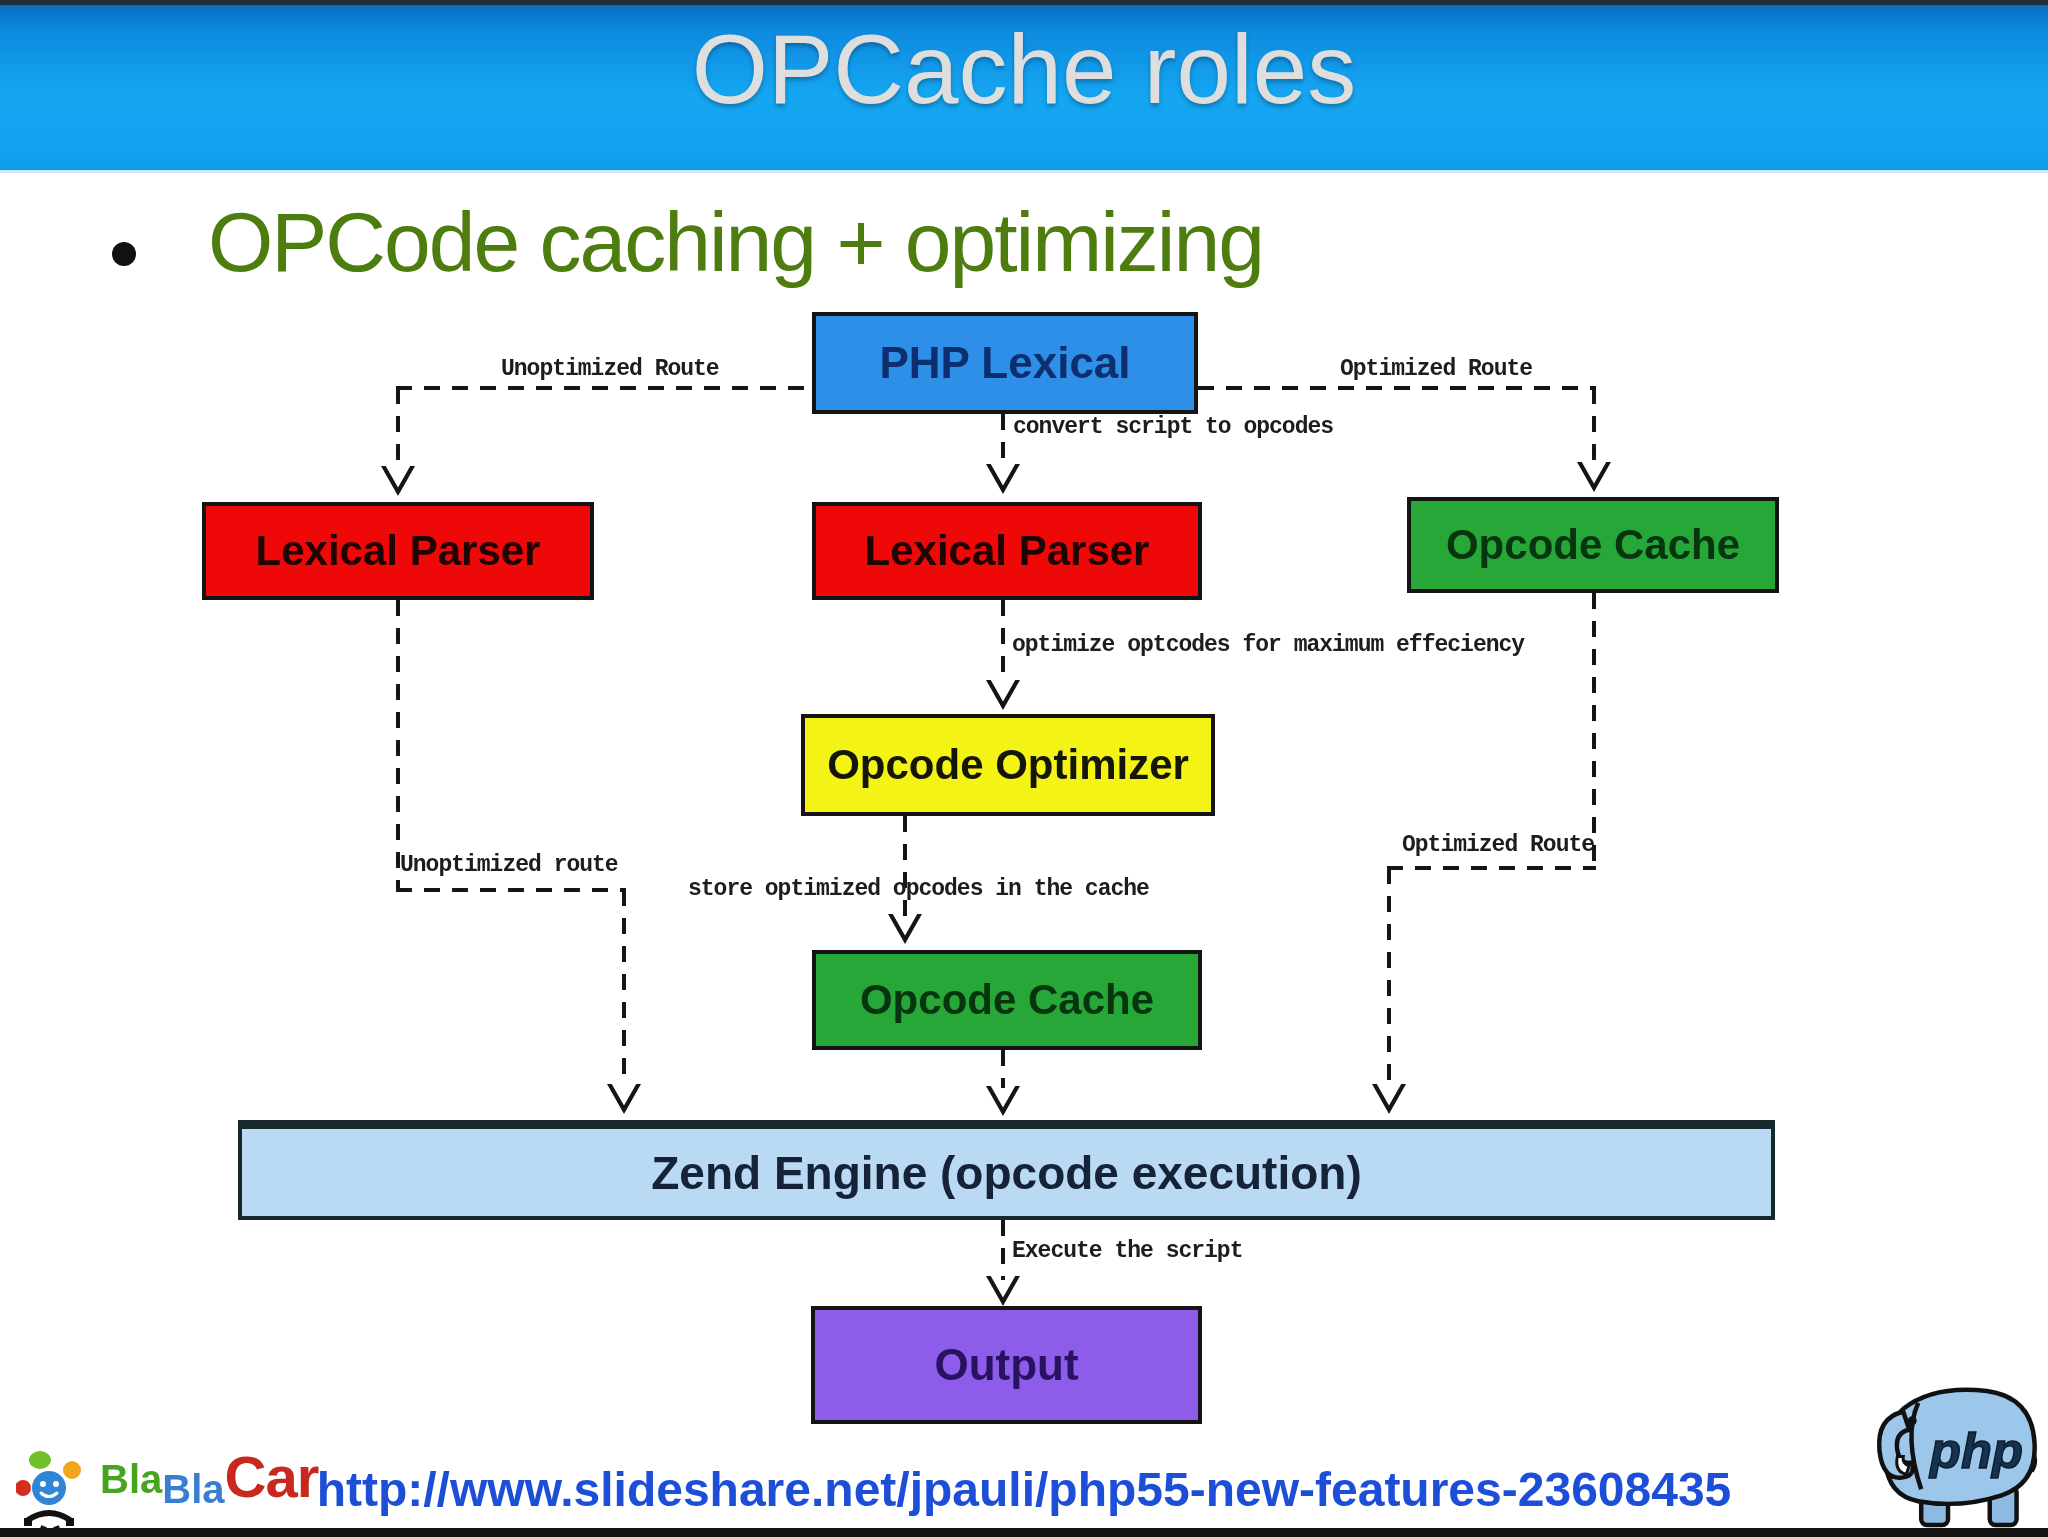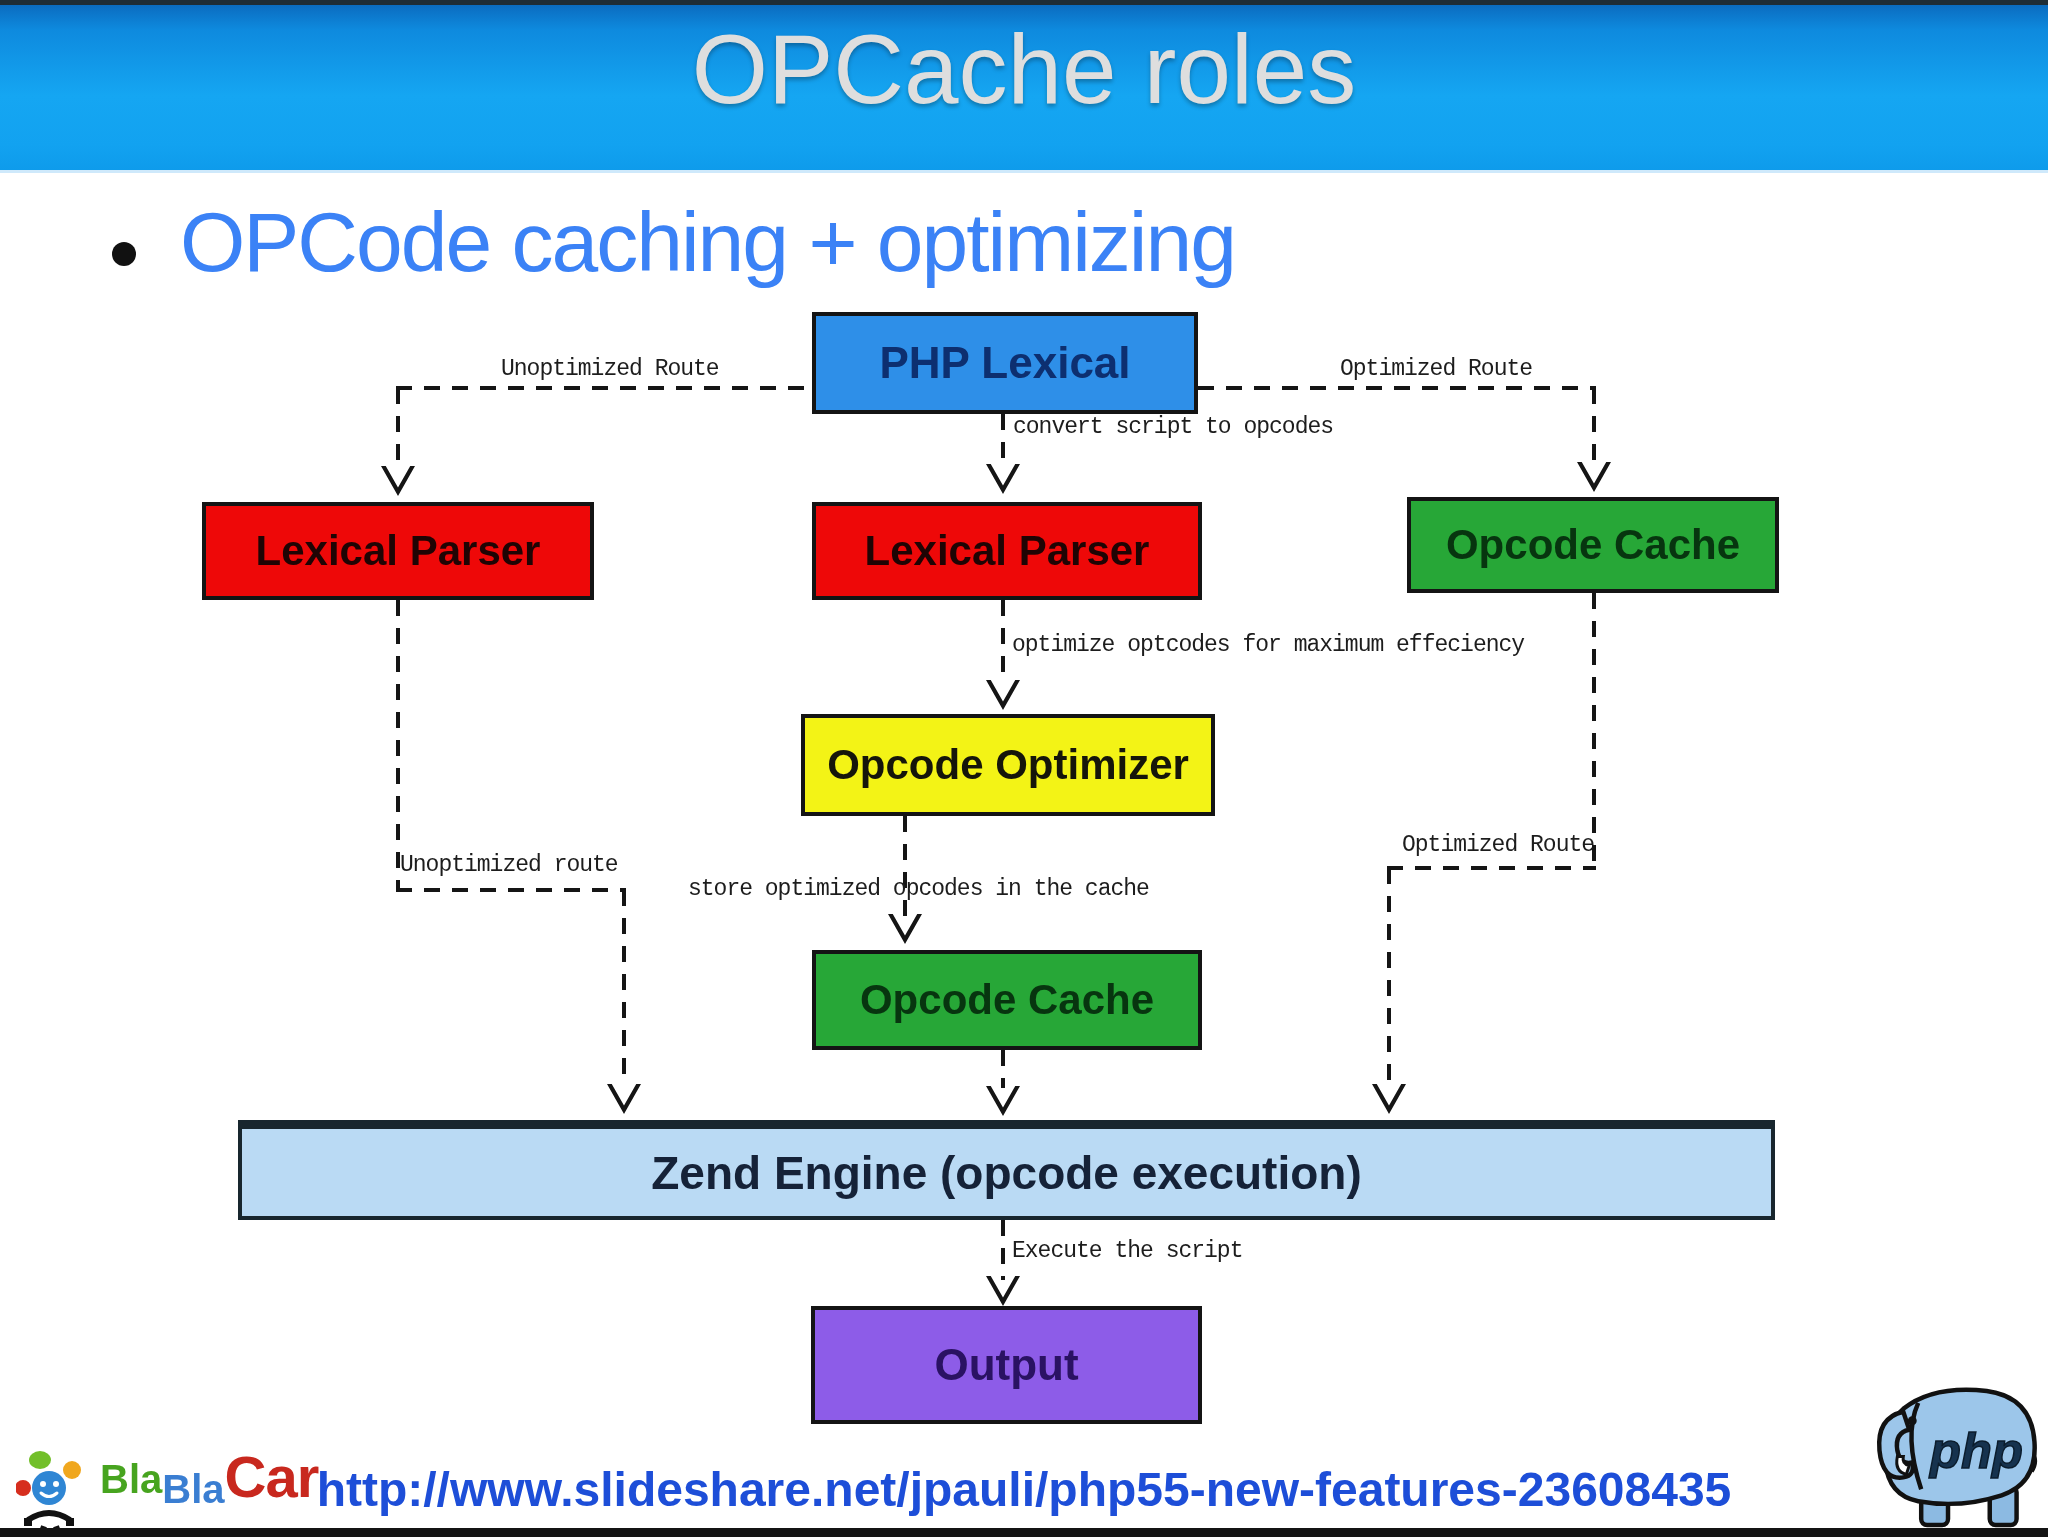--- a/index.html
+++ b/index.html
@@ -9,42 +9,42 @@
   
   .header{position:absolute;left:0;top:0;width:2048px;height:170px;
     background:linear-gradient(180deg,#0b6cc0 0%,#0e8ade 15%,#15a6f2 55%,#12a2f0 85%,#0e9beb 100%);
     border-top:5px solid #1f2d36;box-sizing:border-box;box-shadow:0 3px 0 #cfe9fb;}
   .header-title{position:absolute;left:0;top:8px;width:100%;text-align:center;
     font-size:98px;font-weight:400;color:#dedede;letter-spacing:0px;
     text-shadow:0 3px 4px rgba(0,0,0,0.28);}
 
   
   .bullet-dot{position:absolute;left:112px;top:242px;width:24px;height:24px;border-radius:50%;background:#111;}
-  .bullet-text{position:absolute;left:180px;top:194px;font-size:84px;color:#3b82f6;letter-spacing:-2px;white-space:nowrap;}
+  .bullet-text{position:absolute;left:208px;top:194px;font-size:84px;color:#4d7c0f;letter-spacing:-2px;white-space:nowrap;}
 
   
   .node{position:absolute;display:flex;align-items:center;justify-content:center;
         font-weight:bold;border:4px solid #141414;box-sizing:border-box;white-space:nowrap;}
   .n-php   {left:812px;top:312px;width:386px;height:102px;background:#2e8fe8;color:#0d2f70;font-size:44px;}
   .n-lpl   {left:202px;top:502px;width:392px;height:98px;background:#ee0808;color:#1f0404;font-size:42px;}
   .n-lpc   {left:812px;top:502px;width:390px;height:98px;background:#ee0808;color:#1f0404;font-size:42px;}
   .n-ocr   {left:1407px;top:497px;width:372px;height:96px;background:#27a737;color:#07350f;font-size:42px;}
   .n-opt   {left:801px;top:714px;width:414px;height:102px;background:#f3f316;color:#15150a;font-size:42px;}
   .n-occ   {left:812px;top:950px;width:390px;height:100px;background:#27a737;color:#07350f;font-size:42px;}
   .n-zend  {left:238px;top:1120px;width:1537px;height:100px;background:#badaf4;color:#152238;font-size:46px;
             border:4px solid #18262e;border-top-width:9px;}
   .n-out   {left:811px;top:1306px;width:391px;height:118px;background:#8d5ce8;color:#2a1263;font-size:44px;}
 
   
   .dash-h{position:absolute;height:4px;background:repeating-linear-gradient(90deg,#151515 0 16px,rgba(0,0,0,0) 16px 28px);}
   .dash-v{position:absolute;width:4px;background:repeating-linear-gradient(180deg,#151515 0 16px,rgba(0,0,0,0) 16px 28px);}
   .chev{position:absolute;width:34px;height:30px;background:#151515;
         clip-path:polygon(0 0,14% 0,50% 72%,86% 0,100% 0,50% 100%);}
   .elabel{position:absolute;font-family:"Liberation Mono","DejaVu Sans Mono",monospace;
-          font-size:23px;font-weight:400;color:#1d1d1d;letter-spacing:-1px;white-space:nowrap;}
+          font-size:23px;font-weight:700;color:#1d1d1d;letter-spacing:-1px;white-space:nowrap;}
 
   
   .footer-url{position:absolute;left:0;top:1462px;width:2048px;text-align:center;
               font-size:48px;font-weight:bold;color:#1d4ed8;letter-spacing:0;}
   .bottom-bar{position:absolute;left:0;top:1528px;width:2048px;height:9px;background:#141414;}
 
   
   .bbc{position:absolute;left:16px;top:1448px;height:86px;display:flex;align-items:flex-start;}
   .bbc-text{margin-left:6px;font-weight:bold;line-height:1;}
   .bbc-bla1{color:#47a41f;font-size:40px;vertical-align:14px;}

